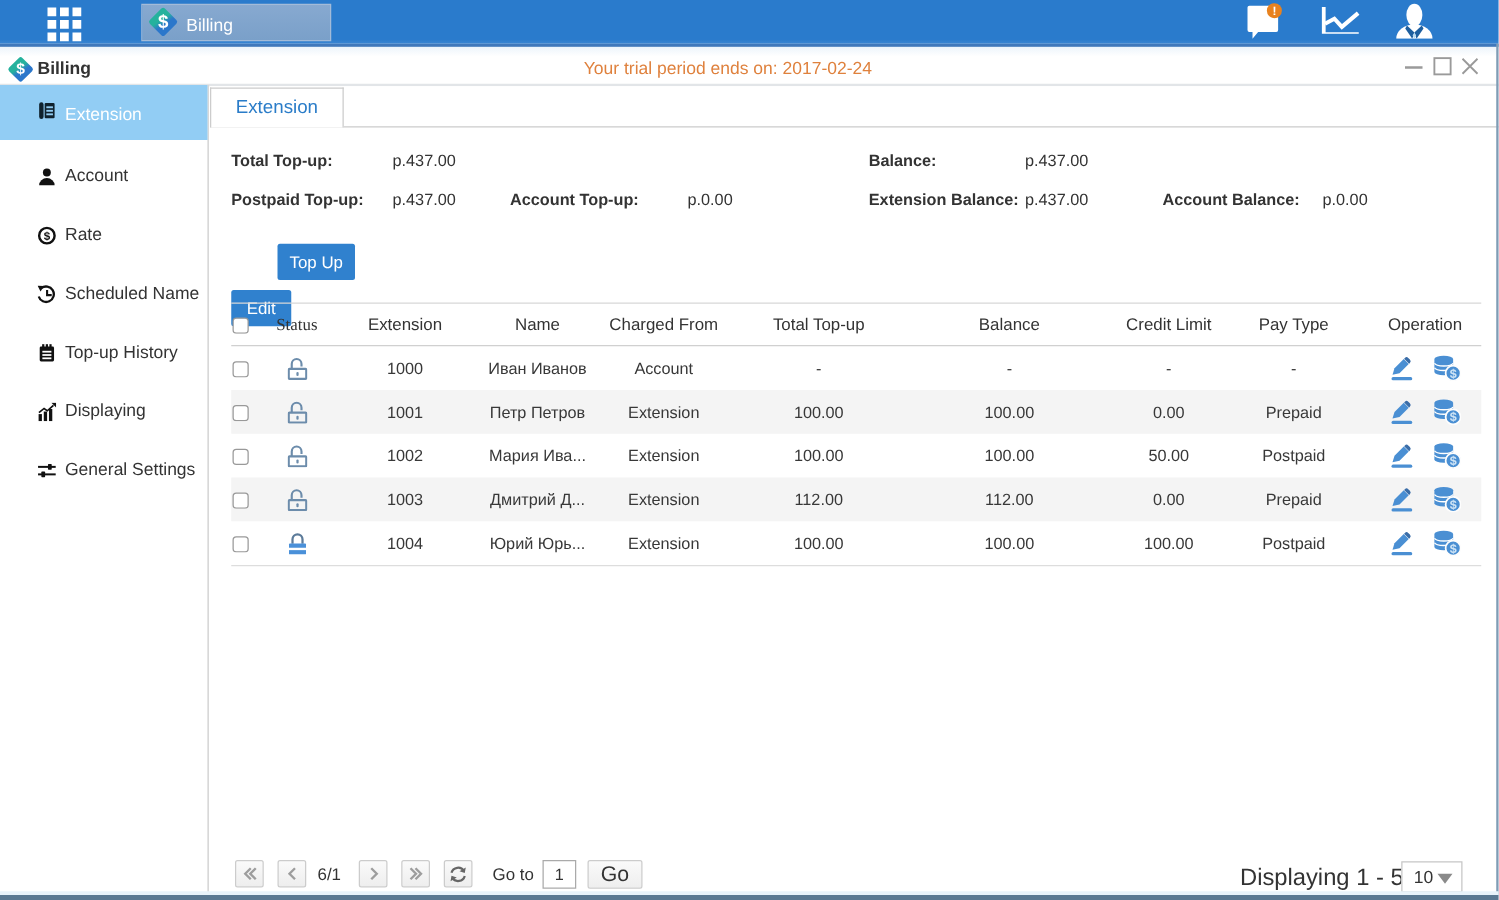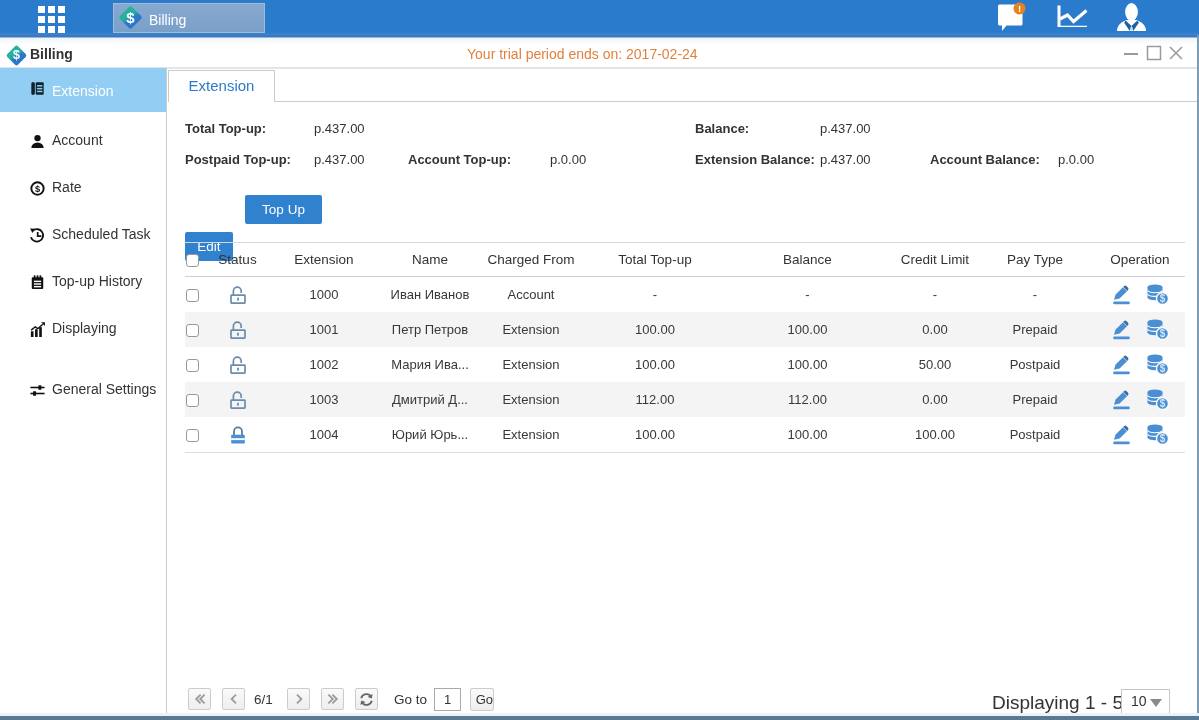--- a/index.html
+++ b/index.html
@@ -59,38 +59,38 @@
   text-align:center; line-height:29px; }
 
 
 #tbl { position:absolute; left:17px; top:173px; width:1000px; border-bottom:1px solid #ddd; }
 .trow { display:flex; width:1000px; height:35px; align-items:center; }
 .trow.head { height:35px; border-top:1px solid #d8d8d8; border-bottom:1px solid #d0d0d0; }
 .trow.odd { background:#f4f4f4; }
 .tc { flex:none; text-align:center; font-size:13px; color:#383838; overflow:hidden;
   white-space:nowrap; }
 .head .tc { font-size:13.5px; color:#333; }
-.c0{width:30px;} .c1{width:45px;} .c2{width:128px;} .c3{width:84px;} .c4{width:118px;}
+.c0{width:30px;} .c1{width:45px;font-family:Liberation Serif, serif;} .c2{width:128px;} .c3{width:84px;} .c4{width:118px;}
 .c5{width:130px;} .c6{width:175px;} .c7{width:80px;} .c8{width:120px;} .c9{width:90px;}
 .cb { display:inline-block; width:13px; height:13px; border:1px solid #999; border-radius:3px;
   background:#fff; vertical-align:middle; }
 .c0 { text-align:left; padding-left:1px; }
 .opicons { display:flex; justify-content:center; align-items:center; gap:14px; }
 
 
 #pager { position:absolute; left:0px; top:618px; width:1031px; height:24px; }
 .pbtn { position:absolute; top:1px; width:23px; height:22px; border:1px solid #ccc;
   background:linear-gradient(#fafafa,#eee); border-radius:2px; color:#999;
   display:flex; align-items:center; justify-content:center; }
 #goto { position:absolute; left:226px; top:5px; font-size:13.5px; color:#333; }
 #goinput { position:absolute; left:266px; top:1px; width:27px; height:23px; border:1px solid #aaa;
   font-size:13px; color:#333; text-align:center; line-height:21px; background:#fff; }
-#gobtn { position:absolute; left:302px; top:1px; width:24px; height:23px; border:1px solid #ccc;
-  background:linear-gradient(#fafafa,#eee); border-radius:2px; font-size:13px; color:#333;
-  text-align:right; line-height:21px; }
+#gobtn { position:absolute; left:302px; top:1px; width:44px; height:23px; border:1px solid #ccc;
+  background:linear-gradient(#fafafa,#eee); border-radius:2px; font-size:17px; color:#333;
+  text-align:center; line-height:21px; }
 #disp { position:absolute; left:824px; top:5px; font-size:19px; color:#333; }
 #psel { position:absolute; left:953px; top:2px; width:49px; height:25px; border:1px solid #c6c6c6;
   background:#fff; font-size:14px; color:#333; line-height:23px; padding-left:9px; }
 #psel .tri { position:absolute; right:7px; top:9px; width:0; height:0;
   border-left:6.5px solid transparent; border-right:6.5px solid transparent; border-top:8px solid #8a8a8a; }
 
 
 #bot1 { position:absolute; left:0; top:713px; width:1199px; height:3px; background:#e9f3fa; }
 #bot2 { position:absolute; left:0; top:716px; width:1199px; height:4px; background:#5b7992; }
 </style>
@@ -184,21 +184,21 @@
         <text x="8.5" y="12.2" text-anchor="middle" font-size="10.5" font-weight="bold" font-family="Liberation Sans, sans-serif" fill="#111">$</text>
       </svg>
       <span class="txt">Rate</span>
     </div>
     <div class="sitem" style="top:147px;">
       <svg class="sicon" viewBox="0 0 17 17">
         <path d="M3.4 2.9 a7 7 0 1 1 -2.3 7.5" fill="none" stroke="#111" stroke-width="2.1"></path>
         <path d="M0.1 0.6 L6 0.9 L2.7 5.8 Z" fill="#111"></path>
         <path d="M8.7 4.6 v4.6 h4.2" fill="none" stroke="#111" stroke-width="1.9"></path>
       </svg>
-      <span class="txt">Scheduled Task</span>
+      <span class="txt">Scheduled Name</span>
     </div>
     <div class="sitem" style="top:194px;">
       <svg class="sicon" viewBox="0 0 17 17">
         <rect x="2" y="2.6" width="13" height="13.4" rx="1.2" fill="#111"></rect>
         <rect x="4.2" y="0.4" width="2" height="3.4" fill="#111"></rect>
         <rect x="7.5" y="0.4" width="2" height="3.4" fill="#111"></rect>
         <rect x="10.8" y="0.4" width="2" height="3.4" fill="#111"></rect>
         <rect x="4.4" y="6.4" width="8.2" height="1.6" fill="#fff"></rect>
         <rect x="4.4" y="9.4" width="8.2" height="1.6" fill="#fff"></rect>
         <rect x="4.4" y="12.4" width="8.2" height="1.6" fill="#fff"></rect>
@@ -210,21 +210,21 @@
           <g fill="#111">
         <rect x="1" y="10.5" width="3" height="6.5"></rect>
         <rect x="5.7" y="8.2" width="3" height="8.8"></rect>
         <rect x="10.4" y="5.9" width="3" height="11.1"></rect>
         <path d="M0.8 8.6 L5.9 4.5 L8.9 6.5 L13.9 2.1 L15 3.2 L8.9 8.4 L5.9 6.4 L1.8 9.8 Z"></path>
         <path d="M12.6 0.3 L16.9 0.3 L16.9 4.6 Z"></path>
       </g>
         </svg>
       <span class="txt">Displaying</span>
     </div>
-    <div class="sitem" style="top:302px;">
+    <div class="sitem" style="top:288px;">
       <svg class="sicon" viewBox="0 0 17 17">
           <g fill="#111">
         <rect x="0.5" y="4.2" width="16" height="1.8"></rect>
         <rect x="9.5" y="2.5" width="3.4" height="5.2" rx="0.6"></rect>
         <rect x="0.5" y="11" width="16" height="1.8"></rect>
         <rect x="3.5" y="9.3" width="3.4" height="5.2" rx="0.6"></rect>
       </g>
         </svg>
       <span class="txt">General Settings</span>
     </div>
@@ -243,21 +243,21 @@
     <span class="lab" style="left:17px; top:83px;">Postpaid Top-up:</span>
     <span class="val" style="left:146px; top:83px;">p.437.00</span>
     <span class="lab" style="left:240px; top:83px;">Account Top-up:</span>
     <span class="val" style="left:382px; top:83px;">p.0.00</span>
     <span class="lab" style="left:527px; top:83px;">Extension Balance:</span>
     <span class="val" style="left:652px; top:83px;">p.437.00</span>
     <span class="lab" style="left:762px; top:83px;">Account Balance:</span>
     <span class="val" style="left:890px; top:83px;">p.0.00</span>
 
     <div class="btn" style="left:17px; width:48px;margin-top:37px;">Edit</div>
-    <div class="btn" style="left:77px; width:77px;">Top Up</div>
+    <div class="btn" style="left:54px; width:62px;">Top Up</div>
 
     <div id="tbl">
         <div class="trow head">
           <div class="tc c0"><span class="cb"></span></div>
           <div class="tc c1">Status</div>
           <div class="tc c2">Extension</div>
           <div class="tc c3">Name</div>
           <div class="tc c4">Charged From</div>
           <div class="tc c5">Total Top-up</div>
           <div class="tc c6">Balance</div>

